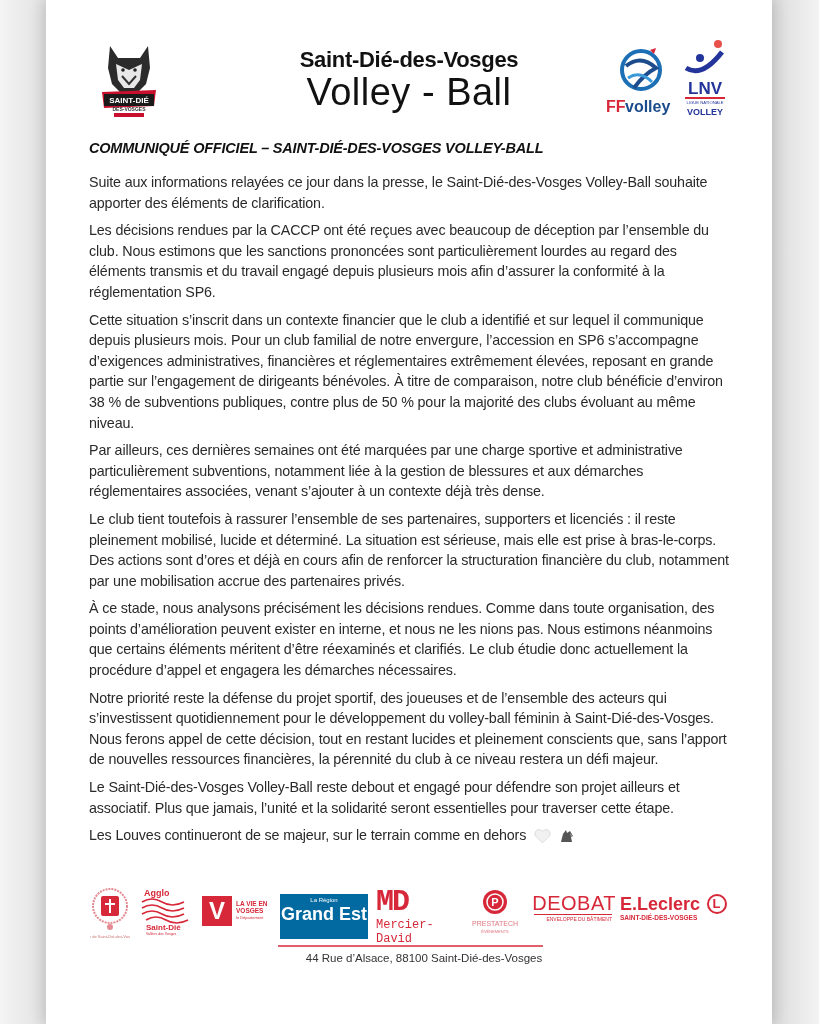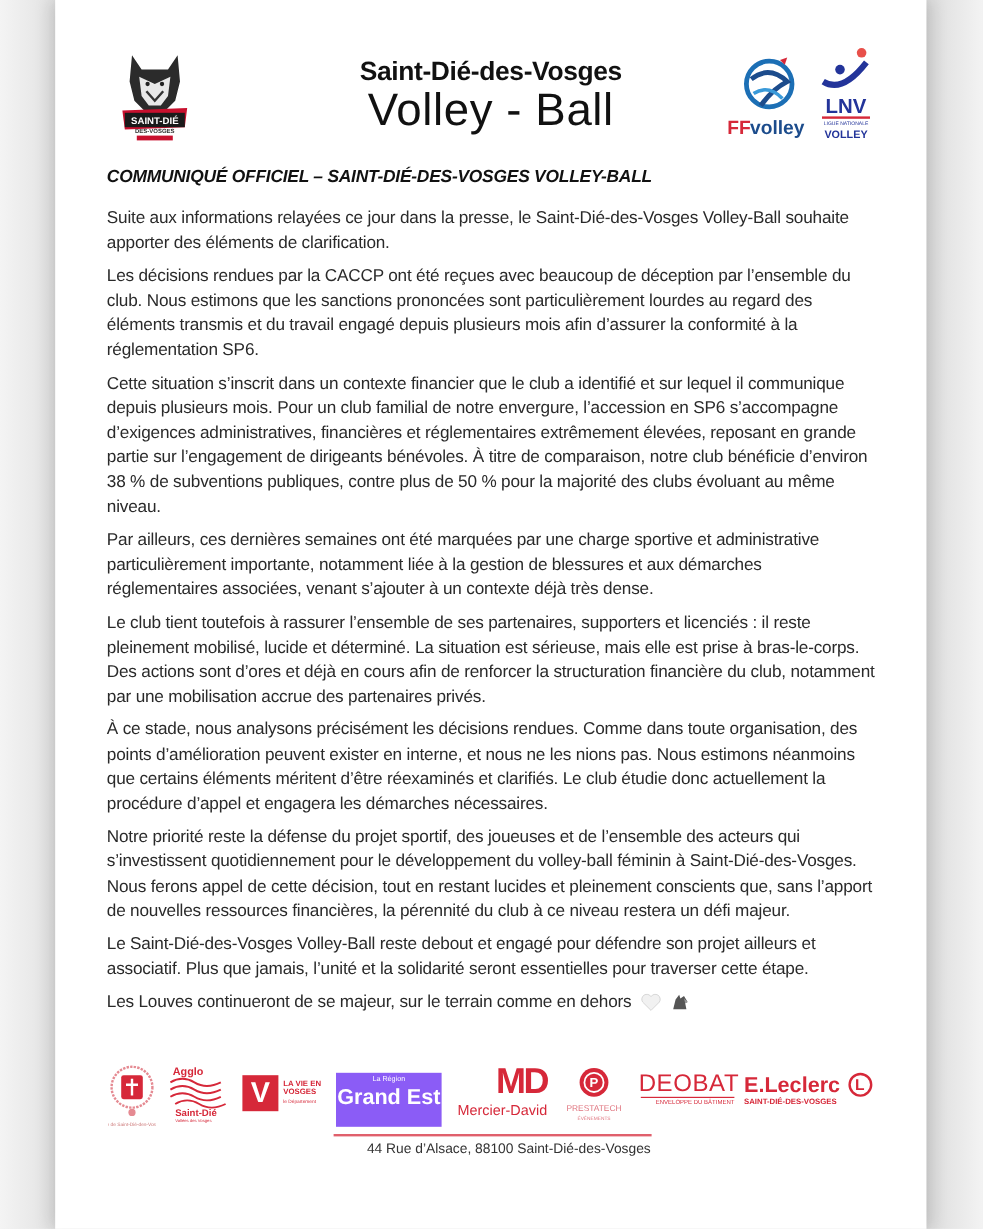--- a/index.html
+++ b/index.html
@@ -83,21 +83,21 @@
       <text x="23" y="66" text-anchor="middle" font-size="4.2" fill="#23349a" font-family="Liberation Sans, sans-serif">LIGUE NATIONALE</text>
       <text x="23" y="77" text-anchor="middle" font-size="9" font-weight="bold" fill="#23349a" font-family="Liberation Sans, sans-serif">VOLLEY</text>
     </svg>
   </div>
 
   <div class="content">
     <h1 class="doc-title">COMMUNIQUÉ OFFICIEL – SAINT-DIÉ-DES-VOSGES VOLLEY-BALL</h1>
     <p class="para">Suite aux informations relayées ce jour dans la presse, le Saint-Dié-des-Vosges Volley-Ball souhaite apporter des éléments de clarification.</p>
     <p class="para">Les décisions rendues par la CACCP ont été reçues avec beaucoup de déception par l’ensemble du club. Nous estimons que les sanctions prononcées sont particulièrement lourdes au regard des éléments transmis et du travail engagé depuis plusieurs mois afin d’assurer la conformité à la réglementation SP6.</p>
     <p class="para">Cette situation s’inscrit dans un contexte financier que le club a identifié et sur lequel il communique depuis plusieurs mois. Pour un club familial de notre envergure, l’accession en SP6 s’accompagne d’exigences administratives, financières et réglementaires extrêmement élevées, reposant en grande partie sur l’engagement de dirigeants bénévoles. À titre de comparaison, notre club bénéficie d’environ 38 % de subventions publiques, contre plus de 50 % pour la majorité des clubs évoluant au même niveau.</p>
-    <p class="para">Par ailleurs, ces dernières semaines ont été marquées par une charge sportive et administrative particulièrement importante, notamment liée à la gestion de blessures et aux démarches réglementaires associées, venant s’ajouter à un contexte déjà très dense.</p>
+    <p class="para">Par ailleurs, ces dernières semaines ont été marquées par une charge sportive et administrative particulièrement subventions, notamment liée à la gestion de blessures et aux démarches réglementaires associées, venant s’ajouter à un contexte déjà très dense.</p>
     <p class="para">Le club tient toutefois à rassurer l’ensemble de ses partenaires, supporters et licenciés : il reste pleinement mobilisé, lucide et déterminé. La situation est sérieuse, mais elle est prise à bras-le-corps. Des actions sont d’ores et déjà en cours afin de renforcer la structuration financière du club, notamment par une mobilisation accrue des partenaires privés.</p>
     <p class="para">À ce stade, nous analysons précisément les décisions rendues. Comme dans toute organisation, des points d’amélioration peuvent exister en interne, et nous ne les nions pas. Nous estimons néanmoins que certains éléments méritent d’être réexaminés et clarifiés. Le club étudie donc actuellement la procédure d’appel et engagera les démarches nécessaires.</p>
     <p class="para">Notre priorité reste la défense du projet sportif, des joueuses et de l’ensemble des acteurs qui s’investissent quotidiennement pour le développement du volley-ball féminin à Saint-Dié-des-Vosges. Nous ferons appel de cette décision, tout en restant lucides et pleinement conscients que, sans l’apport de nouvelles ressources financières, la pérennité du club à ce niveau restera un défi majeur.</p>
     <p class="para">Le Saint-Dié-des-Vosges Volley-Ball reste debout et engagé pour défendre son projet ailleurs et associatif. Plus que jamais, l’unité et la solidarité seront essentielles pour traverser cette étape.</p>
     <p class="closing">
       <span>Les Louves continueront de se majeur, sur le terrain comme en dehors</span>
       <svg class="emoji" width="17" height="15" viewBox="0 0 17 15">
         <path d="M8.5 14 L1.5 7 A3.8 3.8 0 0 1 8.5 2.5 A3.8 3.8 0 0 1 15.5 7 Z" fill="#f1f1f1" stroke="#d4d4d4" stroke-width="0.8"></path>
       </svg>
       <svg class="emoji" width="16" height="16" viewBox="0 0 16 16">
@@ -123,26 +123,26 @@
       <text x="6" y="49" font-size="3.5" fill="#d62839" font-family="Liberation Sans, sans-serif">Vallées des Vosges</text>
     </svg>
 
     <div class="sp" style="left:112px;top:12px;width:30px;height:30px;background:#d62839;color:#fff;font-weight:bold;font-size:24px;text-align:center;line-height:30px;">V</div>
     <div class="sp red" style="left:146px;top:16px;font-size:6.5px;line-height:7px;font-weight:bold;">
       <div>LA VIE EN</div>
       <div>VOSGES</div>
       <div style="font-size:4px;font-weight:normal;">le Département</div>
     </div>
 
-    <div class="sp" style="left:190px;top:10px;width:88px;height:45px;background:#8b5cf6;color:#fff;text-align:center;">
+    <div class="sp" style="left:190px;top:10px;width:88px;height:45px;background:#0369a1;color:#fff;text-align:center;">
       <div style="font-size:6px;line-height:8px;padding-top:2px;">La Région</div>
       <div style="font-size:18px;font-weight:bold;line-height:20px;">Grand Est</div>
     </div>
 
-    <div class="sp red" style="left:286px;top:2px;width:80px;text-align:right;">
+    <div class="sp red" style="left:286px;top:2px;width:80px;text-align:left;font-family:Liberation Mono, monospace;">
       <div style="font-size:30px;line-height:32px;font-weight:bold;letter-spacing:-2px;">MD</div>
       <div style="font-size:12px;line-height:14px;">Mercier-David</div>
     </div>
 
     <svg class="sp" style="left:378px;top:4px;" width="54" height="50" viewBox="0 0 54 50">
       <circle cx="27" cy="14" r="12" fill="#d62839"></circle>
       <circle cx="27" cy="14" r="8" fill="none" stroke="#fff" stroke-width="1.5"></circle>
       <text x="27" y="18" text-anchor="middle" font-size="11" font-weight="bold" fill="#fff" font-family="Liberation Sans, sans-serif">P</text>
       <text x="27" y="38" text-anchor="middle" font-size="7" fill="#e07680" font-family="Liberation Sans, sans-serif">PRESTATECH</text>
       <text x="27" y="45" text-anchor="middle" font-size="4" fill="#e07680" font-family="Liberation Sans, sans-serif">ÉVÉNEMENTS</text>

